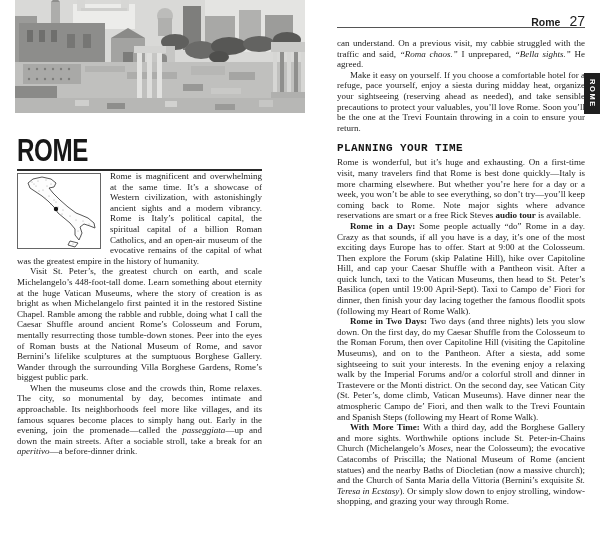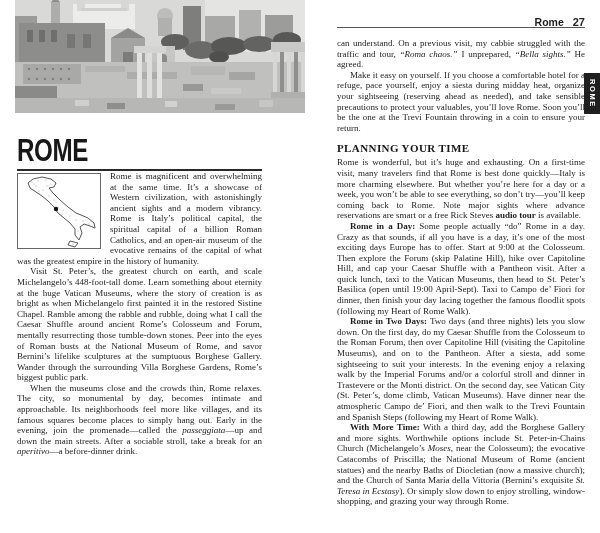--- a/index.html
+++ b/index.html
@@ -13,31 +13,31 @@
   .chapter-head{position:absolute;left:17px;top:134px;width:245px;}
   .chapter-title{display:inline-block;font-family:"Liberation Sans",sans-serif;
                  font-weight:bold;font-size:31px;line-height:34px;letter-spacing:-0.5px;
                  transform:scaleX(0.78);transform-origin:0 50%;color:#181818;white-space:nowrap;}
   .chapter-rule{width:245px;height:2px;background:#2a2a2a;margin-top:1px;}
 
   .left-col{position:absolute;left:17px;top:171px;width:245px;}
   .right-head{position:absolute;left:337px;top:12px;width:248px;text-align:right;
               font-family:"Liberation Sans",sans-serif;}
   .rh-title{font-weight:bold;font-size:10.5px;letter-spacing:0;}
-  .rh-num{font-weight:bold;font-size:11px;margin-left:9px;color:#222;}
+  .rh-num{font-weight:normal;font-size:14px;margin-left:9px;color:#222;}
   .right-rule{position:absolute;left:337px;top:27px;width:248px;height:1px;background:#555;}
   .right-col{position:absolute;left:337px;top:38px;width:248px;}
 
   .bp{margin:0;font-size:9px;line-height:10.6px;text-align:justify;}
   .bp.ind{text-indent:13px;}
   .sg-n{font-style:normal;}
   .sg-i{font-style:italic;font-family:Liberation Serif, serif;}
   .sg-b{font-weight:bold;}
 
-  .section-heading{font-family:Liberation Serif, serif;font-weight:bold;
+  .section-heading{font-family:Liberation Mono, monospace;font-weight:bold;
                    font-size:11px;letter-spacing:0.4px;margin:9px 0 3px 0;color:#161616;}
 
   .map-box{float:left;width:84px;height:76px;margin:2px 9px 2px 0;border:1px solid #666;
            box-sizing:border-box;background:#fff;}
   .map-box svg{display:block;}
 
   .side-tab{position:absolute;left:584px;top:73px;width:16px;height:41px;background:#1f1f1f;
             color:#fff;display:flex;align-items:center;justify-content:center;
             writing-mode:vertical-rl;font-family:"Liberation Sans",sans-serif;
             font-weight:bold;font-size:7.5px;letter-spacing:1.6px;}
@@ -175,21 +175,21 @@
     <p class="bp ind"><span class="sg-n">Visit St. Peter’s, the greatest church on earth, and scale Michelangelo’s 448-foot-tall dome. Learn something about eternity at the huge Vatican Museums, where the story of creation is as bright as when Michelangelo first painted it in the restored Sistine Chapel. Ramble among the rabble and rubble, doing what I call the Caesar Shuffle around ancient Rome’s Colosseum and Forum, mentally resurrecting those tumble-down stones. Peer into the eyes of Roman busts at the National Museum of Rome, and savor Bernini’s lifelike sculptures at the sumptuous Borghese Gallery. Wander through the surrounding Villa Borghese Gardens, Rome’s biggest public park.</span></p>
     <p class="bp ind"><span class="sg-n">When the museums close and the crowds thin, Rome relaxes. The city, so monumental by day, becomes intimate and approachable. Its neighborhoods feel more like villages, and its famous squares become places to simply hang out. Early in the evening, join the promenade—called the </span><span class="sg-i">passeggiata</span><span class="sg-n">—up and down the main streets. After a sociable stroll, take a break for an </span><span class="sg-i">aperitivo</span><span class="sg-n">—a before-dinner drink.</span></p>
   </div>
 
   <div class="right-head">
     <span class="rh-title">Rome</span><span class="rh-num">27</span>
   </div>
   <div class="right-rule"></div>
 
   <div class="right-col">
-    <p class="bp"><span class="sg-n">can understand. On a previous visit, my cabbie struggled with the traffic and tour, </span><span class="sg-i">“Roma chaos.”</span><span class="sg-n"> I unprepared, </span><span class="sg-i">“Bella sights.”</span><span class="sg-n"> He agreed.</span></p>
+    <p class="bp"><span class="sg-n">can understand. On a previous visit, my cabbie struggled with the traffic and said, </span><span class="sg-i">“Roma chaos.”</span><span class="sg-n"> I unprepared, </span><span class="sg-i">“Bella sights.”</span><span class="sg-n"> He agreed.</span></p>
     <p class="bp ind"><span class="sg-n">Make it easy on yourself. If you choose a comfortable hotel for a refuge, pace yourself, enjoy a siesta during midday heat, organize your sightseeing (reserving ahead as needed), and take sensible precautions to protect your valuables, you’ll love Rome. Soon you’ll be the one at the Trevi Fountain throwing in a coin to ensure your return.</span></p>
     <div class="section-heading">PLANNING YOUR TIME</div>
     <p class="bp"><span class="sg-n">Rome is wonderful, but it’s huge and exhausting. On a first-time visit, many travelers find that Rome is best done quickly—Italy is more charming elsewhere. But whether you’re here for a day or a week, you won’t be able to see everything, so don’t try—you’ll keep coming back to Rome. Note major sights where advance reservations are smart or a free Rick Steves </span><span class="sg-b">audio tour</span><span class="sg-n"> is available.</span></p>
     <p class="bp ind"><span class="sg-b">Rome in a Day: </span><span class="sg-n">Some people actually “do” Rome in a day. Crazy as that sounds, if all you have is a day, it’s one of the most exciting days Europe has to offer. Start at 9:00 at the Colosseum. Then explore the Forum (skip Palatine Hill), hike over Capitoline Hill, and cap your Caesar Shuffle with a Pantheon visit. After a quick lunch, taxi to the Vatican Museums, then head to St. Peter’s Basilica (open until 19:00 April-Sept). Taxi to Campo de’ Fiori for dinner, then finish your day lacing together the famous floodlit spots (following my Heart of Rome Walk).</span></p>
     <p class="bp ind"><span class="sg-b">Rome in Two Days: </span><span class="sg-n">Two days (and three nights) lets you slow down. On the first day, do my Caesar Shuffle from the Colosseum to the Roman Forum, then over Capitoline Hill (visiting the Capitoline Museums), and on to the Pantheon. After a siesta, add some sightseeing to suit your interests. In the evening enjoy a relaxing walk by the Imperial Forums and/or a colorful stroll and dinner in Trastevere or the Monti district. On the second day, see Vatican City (St. Peter’s, dome climb, Vatican Museums). Have dinner near the atmospheric Campo de’ Fiori, and then walk to the Trevi Fountain and Spanish Steps (following my Heart of Rome Walk).</span></p>
     <p class="bp ind"><span class="sg-b">With More Time: </span><span class="sg-n">With a third day, add the Borghese Gallery and more sights. Worthwhile options include St. Peter-in-Chains Church (Michelangelo’s </span><span class="sg-i">Moses</span><span class="sg-n">, near the Colosseum); the evocative Catacombs of Priscilla; the National Museum of Rome (ancient statues) and the nearby Baths of Diocletian (now a massive church); and the Church of Santa Maria della Vittoria (Bernini’s exquisite </span><span class="sg-i">St. Teresa in Ecstasy</span><span class="sg-n">). Or simply slow down to enjoy strolling, window-shopping, and grazing your way through Rome.</span></p>
   </div>
 
   <div class="side-tab">ROME</div>
 

